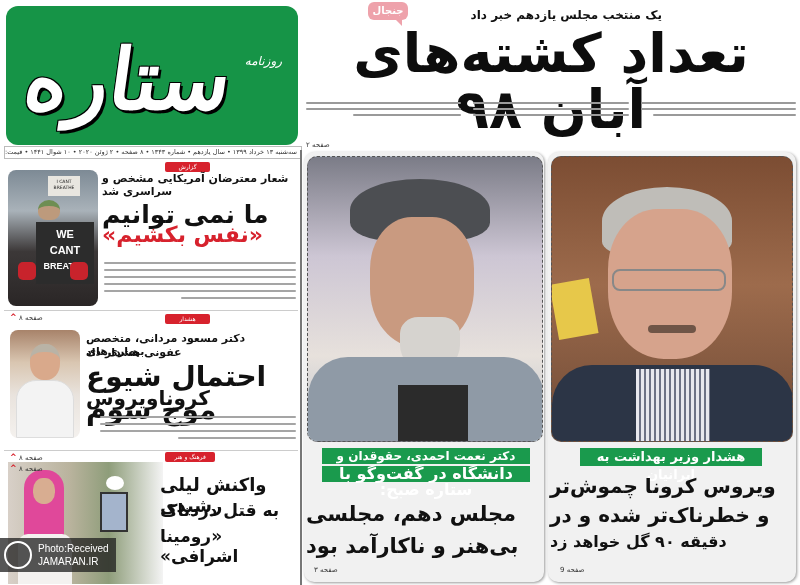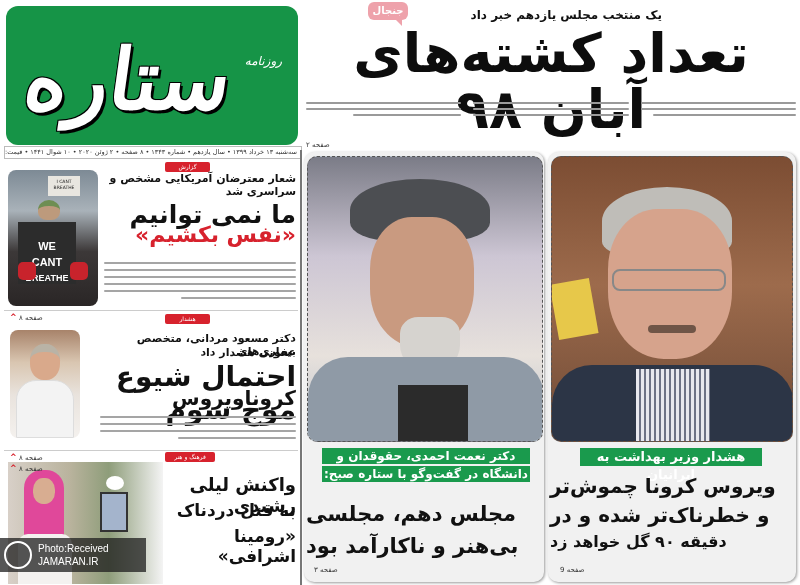--- a/index.html
+++ b/index.html
@@ -15,32 +15,32 @@
 .kicker{position:absolute;right:138px;top:8px;font-size:12px;font-weight:bold;color:#111;direction:rtl}
 .headline{position:absolute;left:304px;top:26px;width:494px;height:70px;font-size:54px;font-weight:900;color:#0d0d0d;line-height:56px;direction:rtl;text-align:center;letter-spacing:-1px;font-family:"DejaVu Sans",sans-serif}
 .cols{position:absolute;left:306px;top:100px;width:490px;height:42px;display:flex;direction:rtl;gap:12px}
 .cols .col{flex:1;display:flex;flex-direction:column;gap:4px;padding-top:2px}
 .fl{height:2px;background:#9a9a9a;border-radius:1px}
 .pgref{position:absolute;font-size:7px;color:#333;direction:rtl}
 
 .sec-tag{position:absolute;height:10px;background:#d7222d;color:#fff;font-size:6px;text-align:center;line-height:10px;border-radius:2px}
 .hr{position:absolute;left:4px;width:294px;height:1px;background:#ccc}
 .photo{position:absolute;border-radius:8px;overflow:hidden}
-.story-title{position:absolute;direction:rtl;text-align:right;color:#111;font-weight:bold}
+.story-title{position:absolute;direction:rtl;text-align:left;color:#111;font-weight:bold}
 .red{color:#d7222d}
 .body-lines{position:absolute;display:flex;flex-direction:column;gap:5px}
 .body-lines .fl{height:2px;background:#a5a5a5}
 .pg-arrow{position:absolute;font-size:7px;color:#333;direction:rtl}
 .pg-arrow b{color:#d7222d;font-size:8px}
 
 .panel{position:absolute;background:#f1f1f1;border-radius:10px;box-shadow:1px 1px 3px #999}
 .pframe{position:absolute;border:1.5px dashed #555;border-radius:10px;overflow:hidden}
 .gcap{position:absolute;background:#1a9a4d;color:#fff;font-weight:bold;direction:rtl;text-align:center}
 .ptitle{position:absolute;direction:rtl;text-align:left;font-weight:900;color:#111}
-.watermark{position:absolute;left:0;top:538px;width:146px;height:34px;background:rgba(30,30,30,.75)}
+.watermark{position:absolute;left:0;top:538px;width:116px;height:34px;background:rgba(30,30,30,.75)}
 .wm-logo{position:absolute;left:4px;top:3px;width:28px;height:28px;border:2px solid #fff;border-radius:50%}
 .wm-text{position:absolute;left:38px;top:4px;color:#fff;font-size:10px;line-height:13px;font-family:"Liberation Sans",sans-serif}
 </style>
 </head>
 <body>
 
 <div class="mast">
   <div class="logo">ستاره صبح</div>
   <div class="sub">روزنامه</div>
 </div>
@@ -65,21 +65,21 @@
       <div class="fl" style="width:100%"></div>
       <div class="fl" style="width:70%"></div>
   </div>
 </div>
 <div class="pgref" style="left:306px;top:141px">صفحه ۲</div>
 
 <div class="sec-tag" style="left:165px;top:162px;width:45px">گزارش</div>
 <div class="photo" style="left:8px;top:170px;width:90px;height:136px;background:linear-gradient(180deg,#7d8a95 0%,#a9b2b9 30%,#3c3838 60%,#2a2626 100%)">
   <div style="position:absolute;left:40px;top:6px;width:32px;height:20px;background:#e8e6e0;font-size:4.5px;color:#222;text-align:center;padding-top:3px;line-height:6px">I CANT BREATHE</div>
   <div style="position:absolute;left:30px;top:30px;width:22px;height:20px;background:#bd9a7c;border-radius:50% 50% 40% 40%;border-top:6px solid #6e8e52"></div>
-  <div style="position:absolute;left:10px;top:52px;width:58px;height:62px;background:#2c2c2c;color:#fff;font-weight:bold;font-size:11px;line-height:16px;text-align:center;padding-top:16px;font-family:'Liberation Sans',sans-serif">
+  <div style="position:absolute;left:28px;top:52px;width:58px;height:62px;background:#2c2c2c;color:#fff;font-weight:bold;font-size:11px;line-height:16px;text-align:center;padding-top:4px;font-family:'Liberation Sans',sans-serif">
     <div>WE</div>
     <div>CANT</div>
     <div style="font-size:9px">BREATHE</div>
   </div>
   <div style="position:absolute;left:10px;top:92px;width:18px;height:18px;background:#c8232c;border-radius:5px"></div>
   <div style="position:absolute;left:62px;top:92px;width:18px;height:18px;background:#c8232c;border-radius:5px"></div>
 </div>
 <div class="story-title" style="left:102px;top:172px;width:194px;font-size:11px">شعار معترضان آمریکایی مشخص و سراسری شد</div>
 <div class="story-title" style="left:102px;top:200px;width:194px;font-size:25px">ما نمی توانیم</div>
 <div class="story-title red" style="left:102px;top:222px;width:194px;font-size:22px">«نفس بکشیم»</div>
@@ -137,21 +137,21 @@
 
 <div class="panel" style="left:304px;top:152px;width:240px;height:430px"></div>
 <div class="pframe" style="left:307px;top:156px;width:236px;height:286px;background:linear-gradient(180deg,#7b7c87 0%,#cdc6d4 35%,#e7e1dc 70%,#b9c2cc 100%)">
   <div style="position:absolute;left:42px;top:22px;width:140px;height:62px;background:#4c4e52;border-radius:50% 50% 30% 30%"></div>
   <div style="position:absolute;left:62px;top:60px;width:104px;height:130px;background:#c99a80;border-radius:40% 40% 45% 45%"></div>
   <div style="position:absolute;left:92px;top:160px;width:60px;height:56px;background:#d6d3cf;border-radius:30% 30% 50% 50%"></div>
   <div style="position:absolute;left:0;top:200px;width:236px;height:90px;background:#8f9aa6;border-radius:40px 40px 0 0"></div>
   <div style="position:absolute;left:90px;top:228px;width:70px;height:60px;background:#2b2b2b"></div>
 </div>
 <div class="gcap" style="left:322px;top:448px;width:208px;height:16px;font-size:12px;line-height:16px">دکتر نعمت احمدی، حقوقدان و استاد</div>
-<div class="gcap" style="left:322px;top:466px;width:208px;height:16px;font-size:12px;line-height:16px">دانشگاه در گفت‌وگو با ستاره صبح:</div>
+<div class="gcap" style="left:322px;top:466px;width:208px;height:16px;font-size:16px;line-height:16px">دانشگاه در گفت‌وگو با ستاره صبح:</div>
 <div class="ptitle" style="left:306px;top:502px;width:236px;font-size:21px">مجلس دهم، مجلسی</div>
 <div class="ptitle" style="left:306px;top:534px;width:236px;font-size:21px">بی‌هنر و ناکارآمد بود</div>
 <div class="pgref" style="left:314px;top:566px">صفحه ۳</div>
 
 <div class="panel" style="left:548px;top:152px;width:248px;height:430px"></div>
 <div class="pframe" style="left:551px;top:156px;width:242px;height:286px;background:linear-gradient(180deg,#7c4d33 0%,#9d6b4c 45%,#6f4a36 100%)">
   <div style="position:absolute;left:2px;top:124px;width:40px;height:56px;background:#e7c84a;transform:rotate(-10deg)"></div>
   <div style="position:absolute;left:50px;top:30px;width:130px;height:68px;background:#bfbdb8;border-radius:50% 50% 20% 20%"></div>
   <div style="position:absolute;left:56px;top:52px;width:124px;height:150px;background:#d6a38c;border-radius:40% 40% 45% 45%"></div>
   <div style="position:absolute;left:60px;top:112px;width:114px;height:22px;border:2px solid #888;border-radius:8px"></div>

